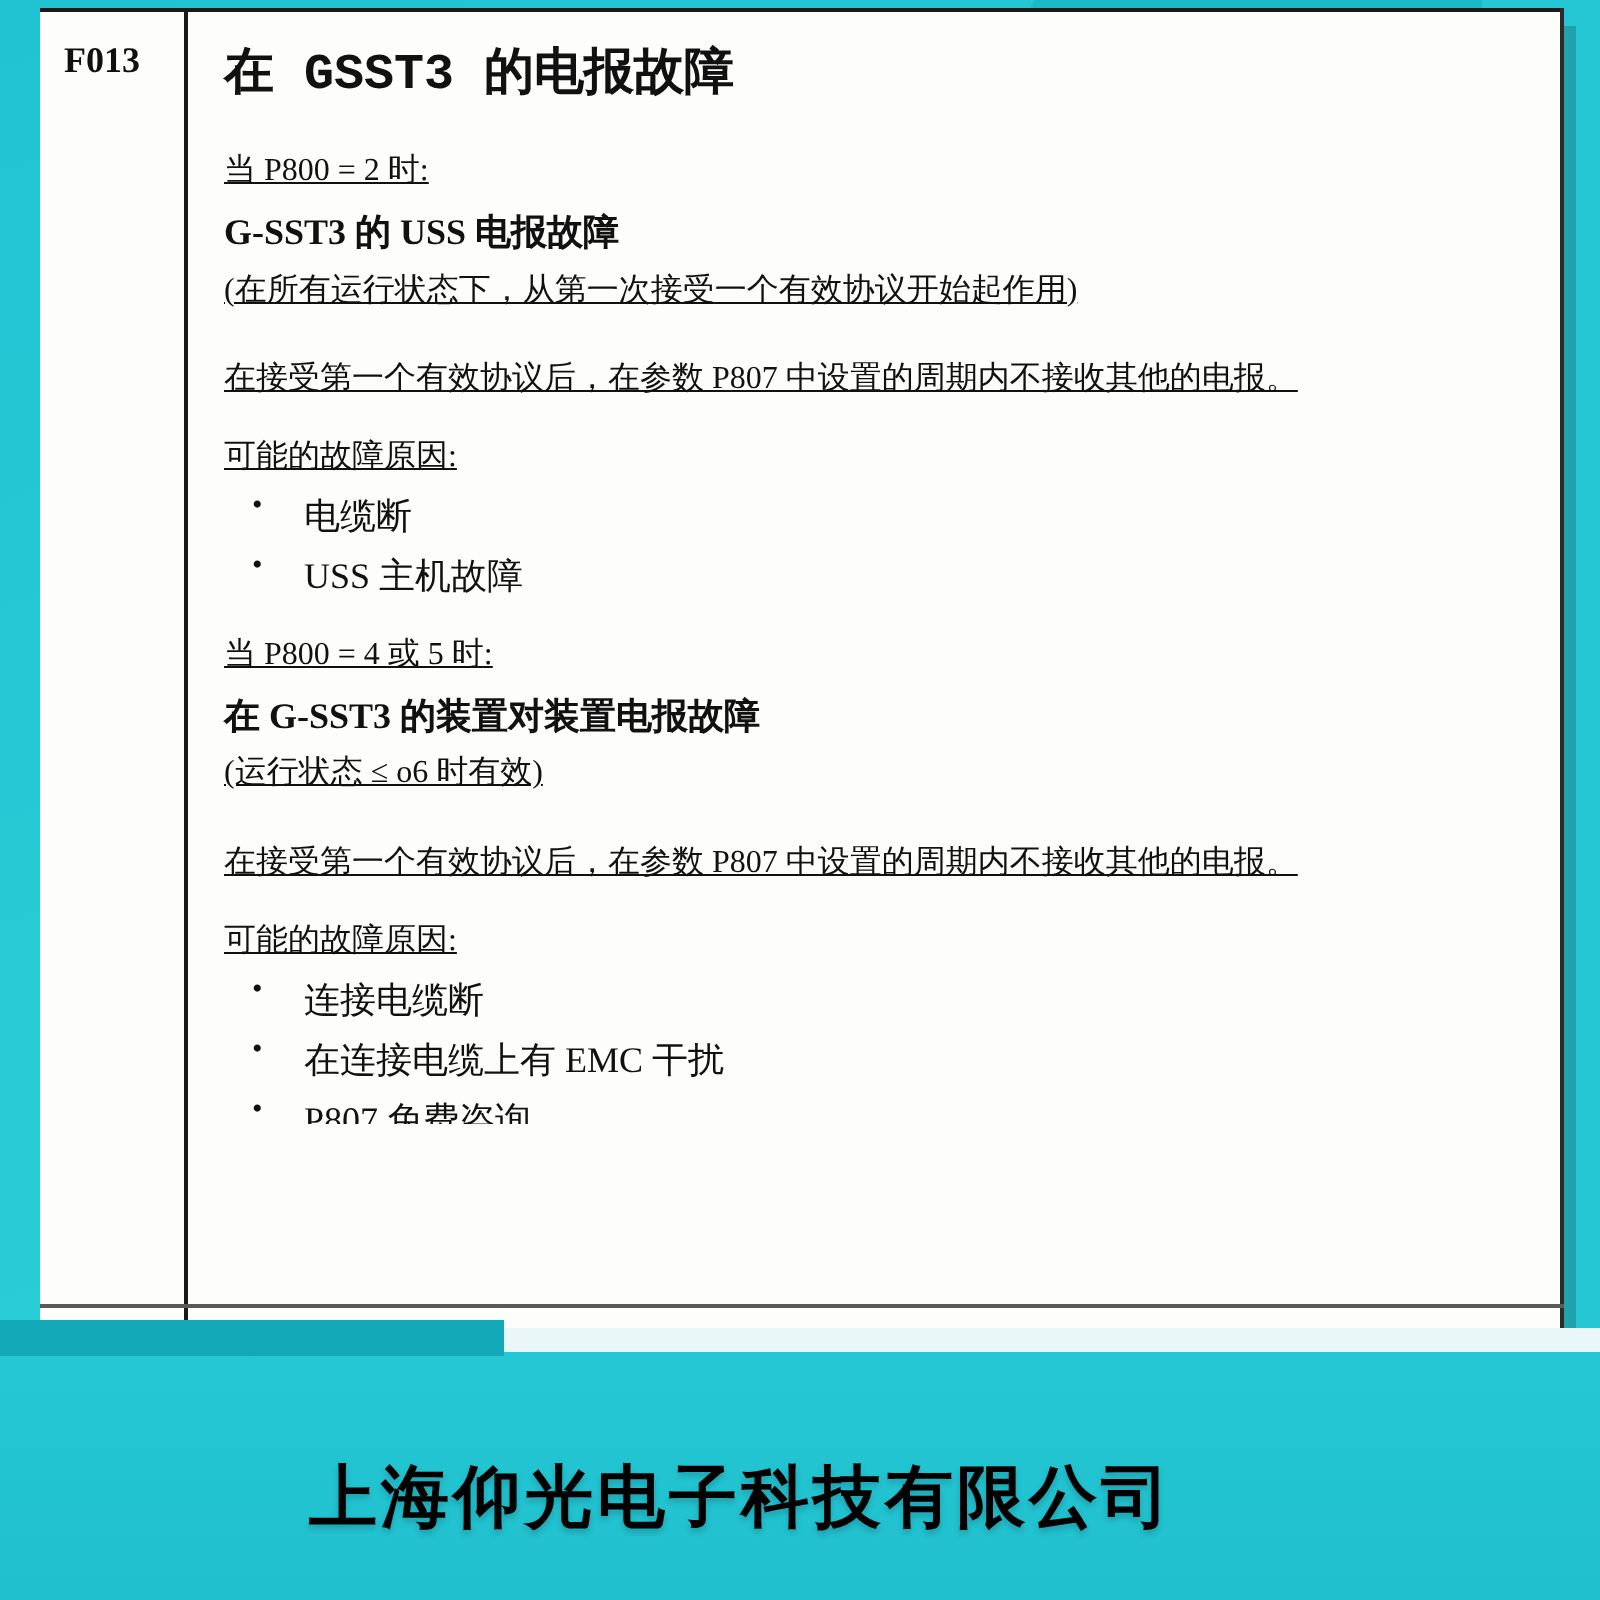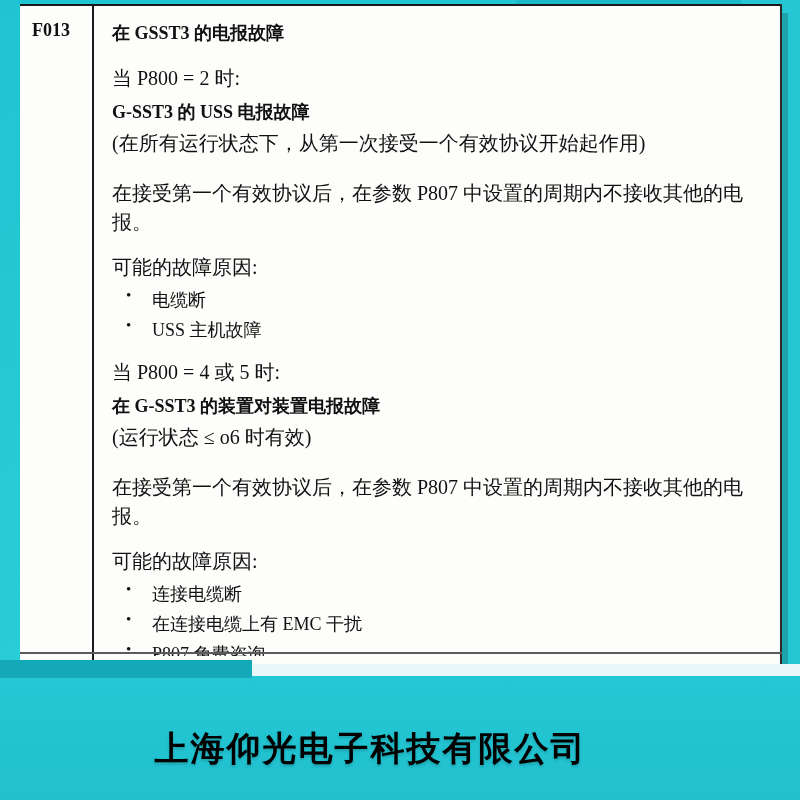--- a/index.html
+++ b/index.html
@@ -141,27 +141,29 @@
     height: 662px;
     background: #2b2b2b;
   }
 
   .line {
     color: #111;
     font-family: "Liberation Serif", serif;
     line-height: 1.45;
   }
   .h-title {
-    font-size: 18px;
+    font-size: 25px;
     font-weight: bold;
     margin: 4px 0 18px 0;
+    font-family: Liberation Mono, monospace;
   }
   .p {
-    font-size: 20px;
+    font-size: 16px;
     margin: 0 0 6px 0;
+    text-decoration: underline;
   }
   .p-bold {
     font-size: 18px;
     font-weight: bold;
     margin: 5px 0 4px 0;
   }
   .gap {
     margin-top: 16px;
   }
   .gap-sm {

